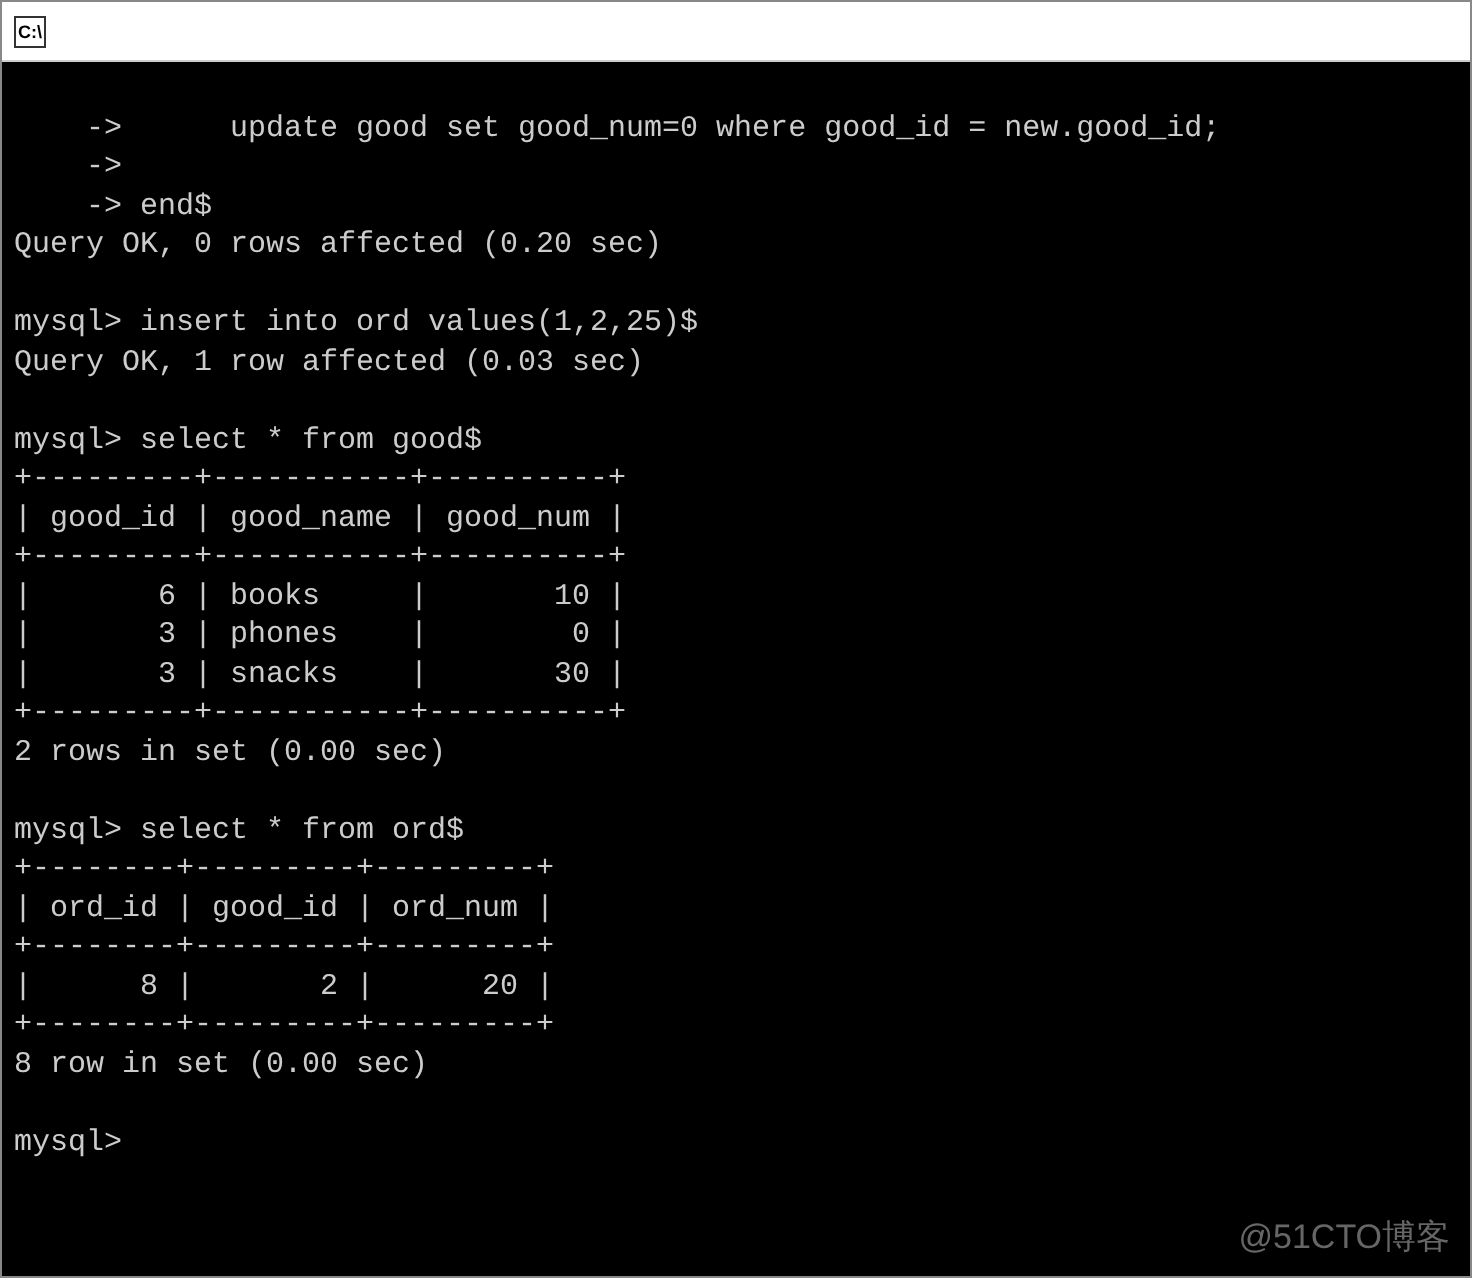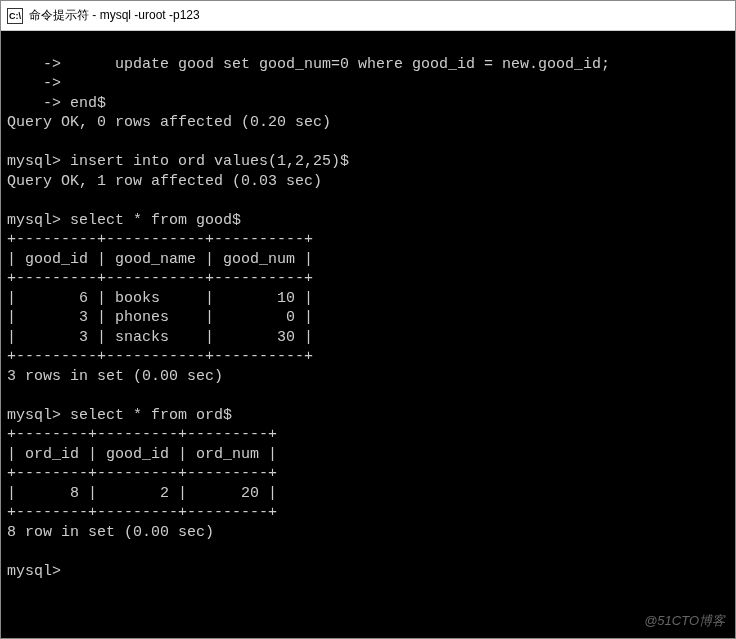--- a/index.html
+++ b/index.html
@@ -55,51 +55,49 @@
       white-space: pre;
       font-family: "NSimSun", "SimSun", "Consolas", "Courier New", monospace;
       position: relative;
       overflow: hidden;
     }
     .watermark {
       position: absolute;
       bottom: 8px;
       right: 10px;
       color: #666;
-      font-size: 13px;
+      font-size: 17px;
       font-family: "Microsoft YaHei", sans-serif;
-      font-style: italic;
     }
   </style>
 </head>
 <body>
 
 <div class="window">
   <div class="titlebar">
     <div class="titlebar-icon">C:\</div>
-    <span>命令提示符 - mysql  -uroot -p123</span>
   </div>
   <div class="terminal">
 <span>    -&gt;      update good set good_num=0 where good_id = new.good_id;</span>
 <span>    -&gt;</span>
 <span>    -&gt; end$</span>
 <span>Query OK, 0 rows affected (0.20 sec)</span>
 <span></span>
 <span>mysql&gt; insert into ord values(1,2,25)$</span>
 <span>Query OK, 1 row affected (0.03 sec)</span>
 <span></span>
 <span>mysql&gt; select * from good$</span>
 <span>+---------+-----------+----------+</span>
 <span>| good_id | good_name | good_num |</span>
 <span>+---------+-----------+----------+</span>
 <span>|       6 | books     |       10 |</span>
 <span>|       3 | phones    |        0 |</span>
 <span>|       3 | snacks    |       30 |</span>
 <span>+---------+-----------+----------+</span>
-<span>3 rows in set (0.00 sec)</span>
+<span>2 rows in set (0.00 sec)</span>
 <span></span>
 <span>mysql&gt; select * from ord$</span>
 <span>+--------+---------+---------+</span>
 <span>| ord_id | good_id | ord_num |</span>
 <span>+--------+---------+---------+</span>
 <span>|      8 |       2 |      20 |</span>
 <span>+--------+---------+---------+</span>
 <span>8 row in set (0.00 sec)</span>
 <span></span>
 <span>mysql&gt;</span>

